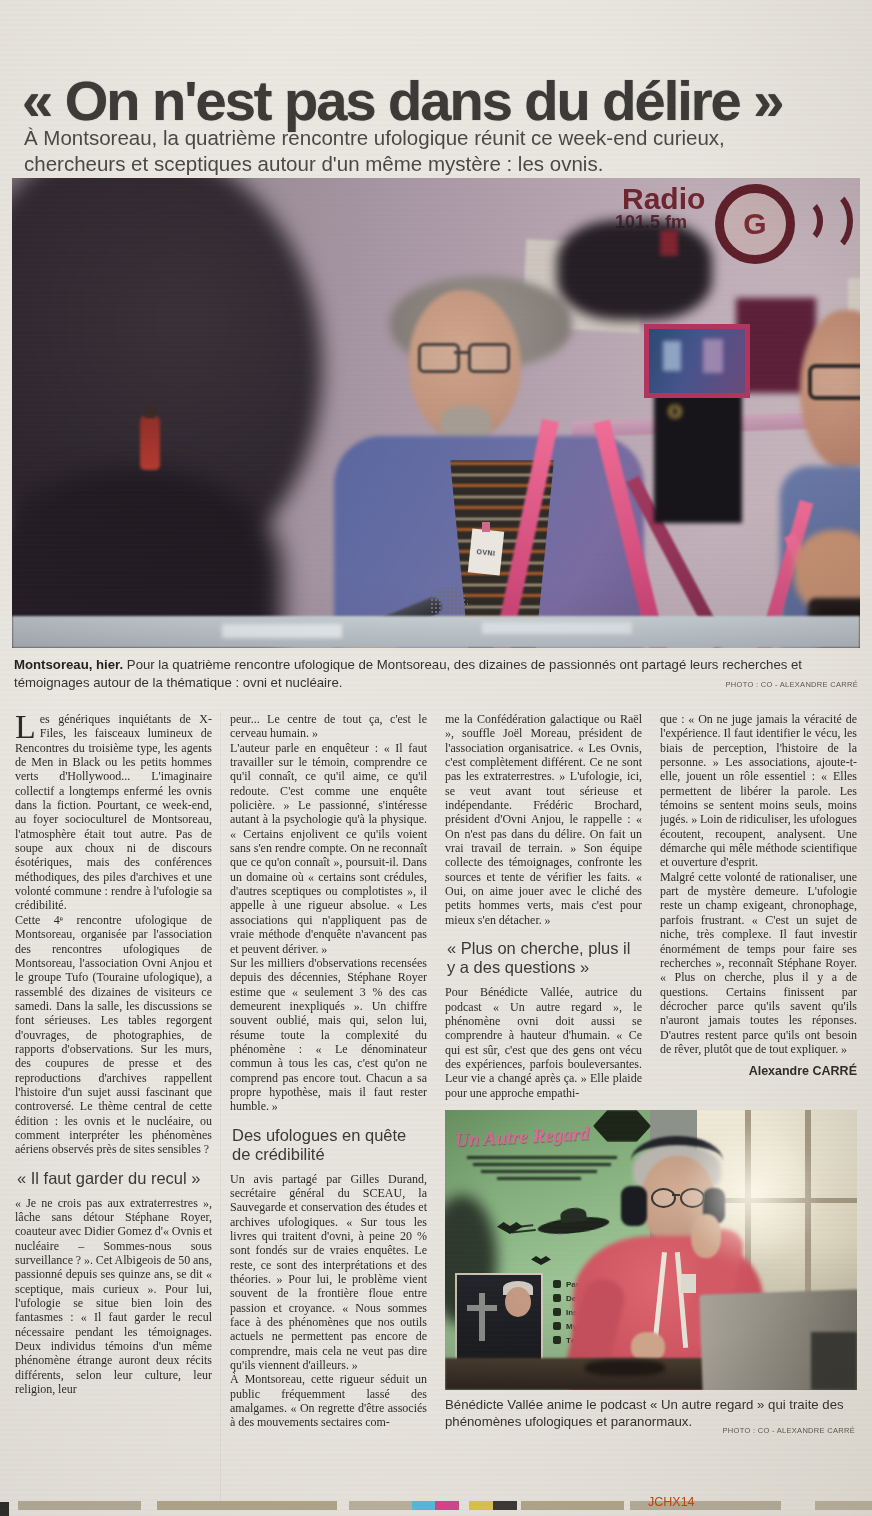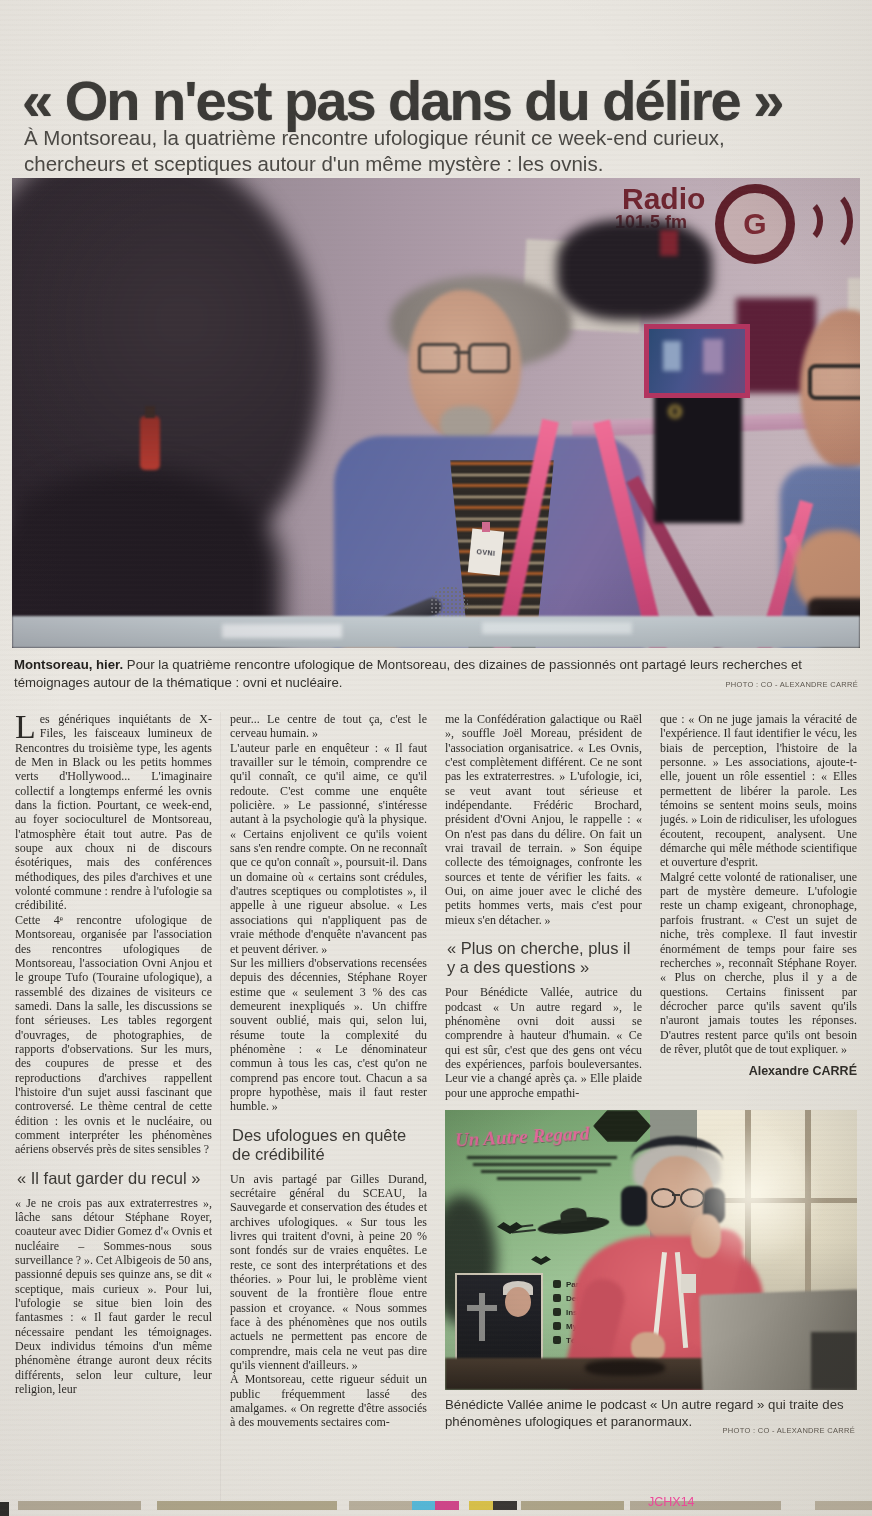--- a/index.html
+++ b/index.html
@@ -172,21 +172,21 @@
   .p2-ringhand{left:186px;top:222px;width:34px;height:30px;background:#cda489;border-radius:45%;filter:blur(1.2px);z-index:16;}
   .p2-laptop{left:256px;top:182px;width:160px;height:100px;background:linear-gradient(100deg,#a7a399 0%,#8a867c 60%,#736f66 100%);
     transform:rotate(-2deg);border-radius:4px;filter:blur(1px);z-index:18;}
   .p2-laptop2{left:366px;top:222px;width:46px;height:58px;background:#3c3a36;filter:blur(1.5px);z-index:19;}
   .p2-desk{left:0;top:248px;width:412px;height:32px;background:linear-gradient(#4a3c30,#2c231d);z-index:17;filter:blur(1px);}
   .p2-desk-item{left:140px;top:250px;width:80px;height:16px;background:#1f1814;border-radius:40%;filter:blur(2px);z-index:18;}
   .caption2{position:relative;margin-top:6px;font-size:13.2px;line-height:17.5px;color:#33312d;padding-bottom:10px;}
   
   .colorbar{position:absolute;left:0;right:0;bottom:6px;height:10px;display:flex;align-items:center;}
   .seg{height:9px;}
-  .press-mark{position:absolute;bottom:7px;left:648px;font-size:12.5px;color:#ec4899;background:transparent;z-index:5;}
+  .press-mark{position:absolute;bottom:7px;left:648px;font-size:12.5px;color:#c2410c;background:transparent;z-index:5;}
   .corner-tick{position:absolute;left:0;bottom:0;width:9px;height:14px;background:#2a2a28;}
 </style>
 </head>
 <body>
 
 <h1 class="headline">« On n'est pas dans du délire »</h1>
 <p class="standfirst">À Montsoreau, la quatrième rencontre ufologique réunit ce week-end curieux, chercheurs et sceptiques autour d'un même mystère : les ovnis.</p>
 
 <div class="photo1">
   <div class="p1-silhouette"></div>

